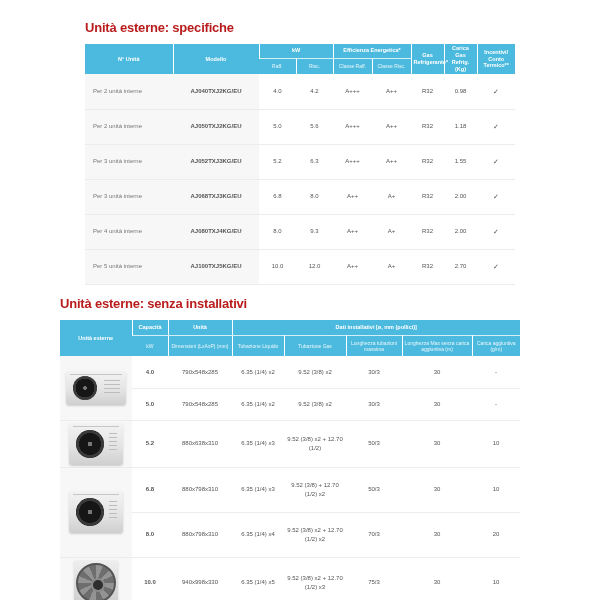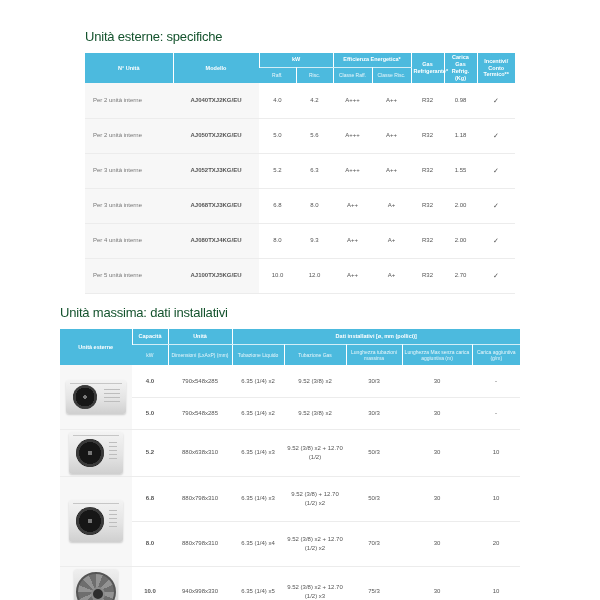--- a/index.html
+++ b/index.html
@@ -5,22 +5,22 @@
   html,body{margin:0;padding:0;}
   body{
     width:600px;height:600px;background:#ffffff;position:relative;
     font-family:"Liberation Sans","DejaVu Sans",sans-serif;
     -webkit-font-smoothing:antialiased;overflow:hidden;
   }
   .section{position:absolute;}
   #sec-spec{left:85px;top:16px;width:430px;}
   #sec-install{left:60px;top:292px;width:460px;}
   .sec-title{
-    font-size:13px;font-weight:400;color:#14532d;letter-spacing:-.2px;
-    margin:13px 0 9px 0;
+    font-size:13px;font-weight:700;color:#b91c1c;letter-spacing:-.2px;
+    margin:4px 0 9px 0;
   }
   table{border-collapse:collapse;table-layout:fixed;width:100%;}
   thead th{
     background:#4cbade;color:#ffffff;font-weight:700;
     font-size:5.5px;line-height:1.25;text-align:center;vertical-align:middle;
     border-left:1px solid #ffffff;padding:1px 2px;
   }
   thead th:first-child{border-left:none;}
   thead th.grp{border-bottom:1px solid rgba(255,255,255,.75);}
   thead th.sub{font-weight:400;color:rgba(255,255,255,.88);font-size:5px;}
@@ -178,21 +178,21 @@
         <td>A+</td>
         <td>R32</td>
         <td>2.70</td>
         <td class="check">✓</td>
       </tr>
     </tbody>
   </table>
 </div>
 
 <div class="section" id="sec-install">
-  <h2 class="sec-title">Unità massima: dati installativi</h2>
+  <h2 class="sec-title">Unità esterne: senza installativi</h2>
 
   <table id="install-table">
     <colgroup>
       <col style="width:72px">
         <col style="width:36px">
         <col style="width:64px">
       <col style="width:52px">
         <col style="width:62px">
         <col style="width:56px">
       <col style="width:70px">

